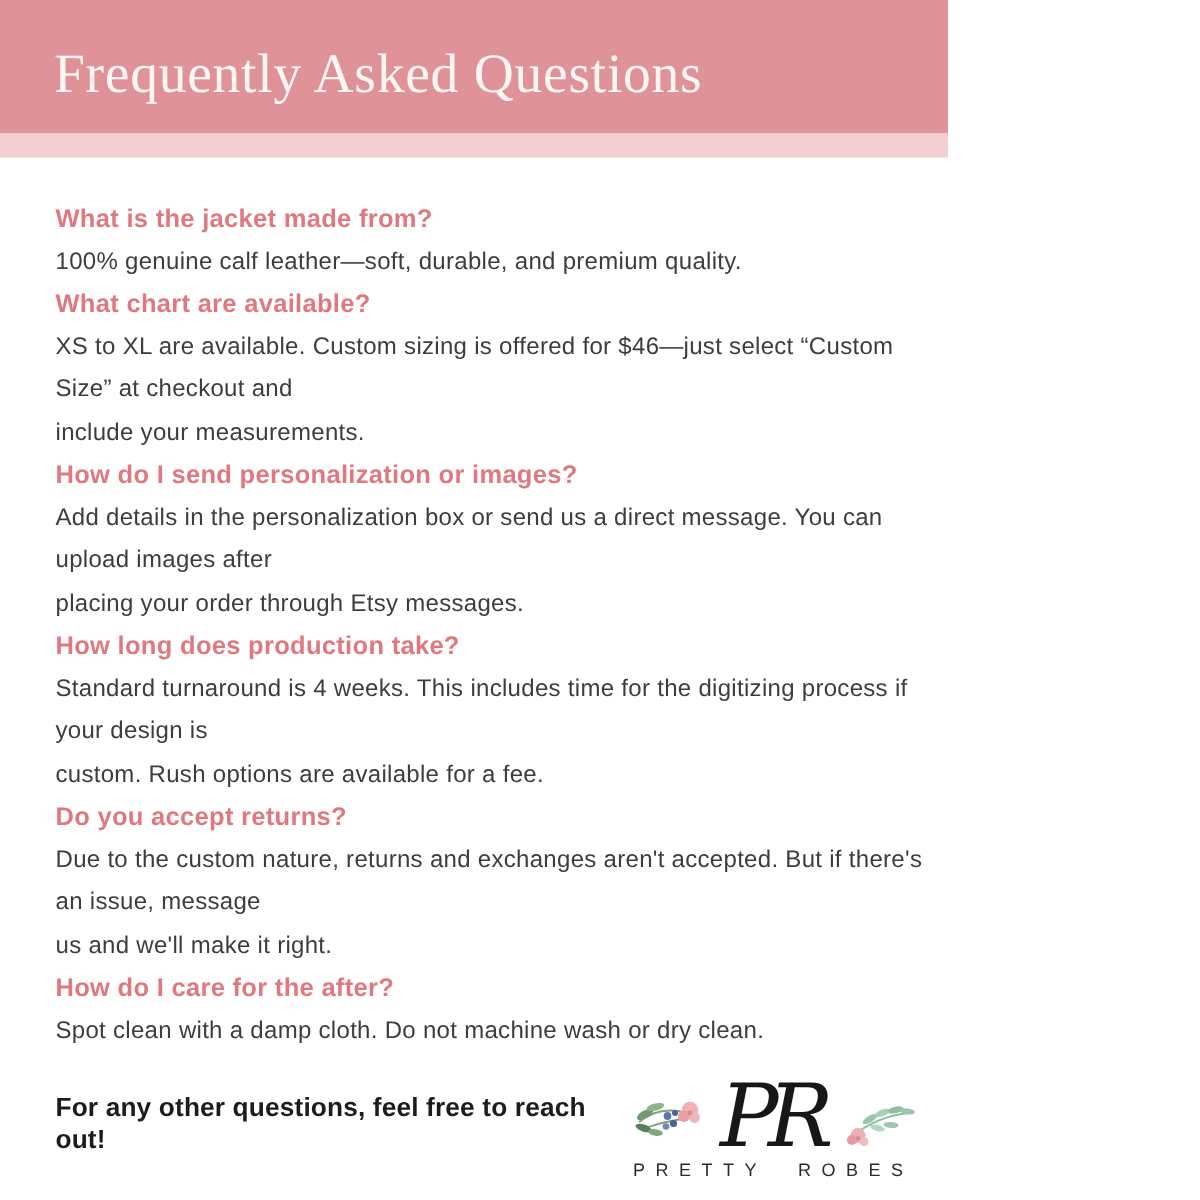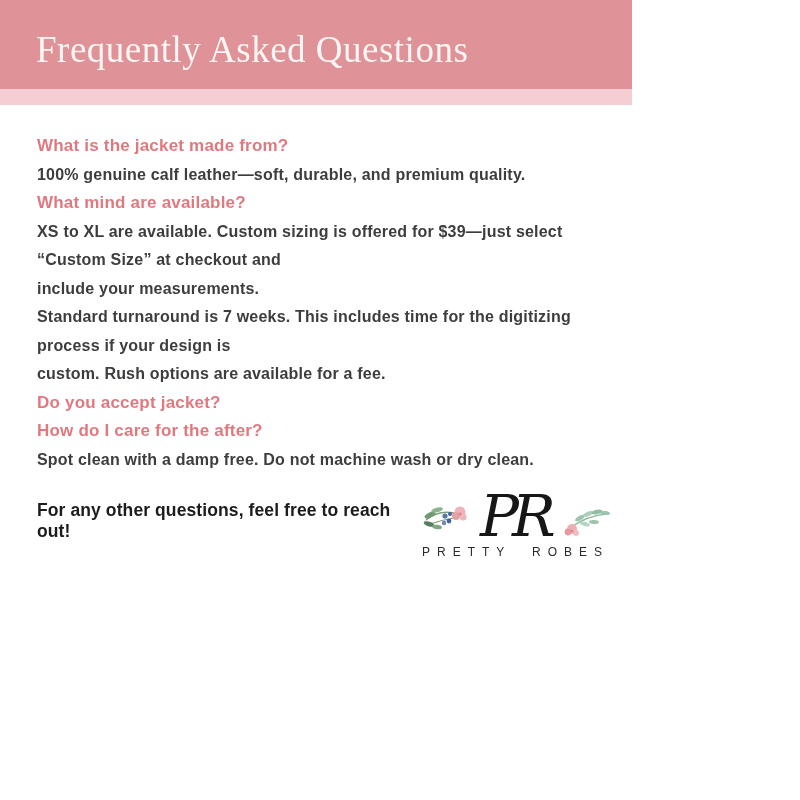--- a/index.html
+++ b/index.html
@@ -42,21 +42,20 @@
     color:#e0797f;
     line-height:28.5px;
     letter-spacing:0.2px;
   }
   .faq-answer {
     font-size:16px;
     color:#3d3d3d;
     line-height:28.5px;
     letter-spacing:0.2px;
     white-space:pre-line;
-    font-weight:bold;
   }
 
   
   .footer {
     display:flex;
     justify-content:space-between;
     align-items:center;
     padding:0 16px 0 37px;
     margin-top:6px;
   }
@@ -79,36 +78,44 @@
   <div class="accent-band"></div>
 
   <main class="content">
     <section>
       <div class="faq-question">What is the jacket made from?</div>
       <div class="faq-answer">100% genuine calf leather—soft, durable, and premium quality.</div>
     </section>
     <section>
     </section>
     <section>
-      <div class="faq-question">What mind are available?</div>
-      <div class="faq-answer">XS to XL are available. Custom sizing is offered for $39—just select “Custom Size” at checkout and
+      <div class="faq-question">What chart are available?</div>
+      <div class="faq-answer">XS to XL are available. Custom sizing is offered for $46—just select “Custom Size” at checkout and
 include your measurements.</div>
+    </section>
+    <section>
+      <div class="faq-question">How do I send personalization or images?</div>
+      <div class="faq-answer">Add details in the personalization box or send us a direct message. You can upload images after
+placing your order through Etsy messages.</div>
     </section>
     <section>
     </section>
     <section>
-      <div class="faq-answer">Standard turnaround is 7 weeks. This includes time for the digitizing process if your design is
+      <div class="faq-question">How long does production take?</div>
+      <div class="faq-answer">Standard turnaround is 4 weeks. This includes time for the digitizing process if your design is
 custom. Rush options are available for a fee.</div>
     </section>
     <section>
-      <div class="faq-question">Do you accept jacket?</div>
+      <div class="faq-question">Do you accept returns?</div>
+      <div class="faq-answer">Due to the custom nature, returns and exchanges aren't accepted. But if there's an issue, message
+us and we'll make it right.</div>
     </section>
     <section>
       <div class="faq-question">How do I care for the after?</div>
-      <div class="faq-answer">Spot clean with a damp free. Do not machine wash or dry clean.</div>
+      <div class="faq-answer">Spot clean with a damp cloth. Do not machine wash or dry clean.</div>
     </section>
   </main>
 
   <div class="footer">
     <div class="footer-note">For any other questions, feel free to reach out!</div>
 
     <svg class="brand-logo" viewBox="0 0 196 82" xmlns="http://www.w3.org/2000/svg">
 
       <g>
         <path d="M6 40 Q18 30 34 33" stroke="#7fa07c" stroke-width="1.4" fill="none"></path>

